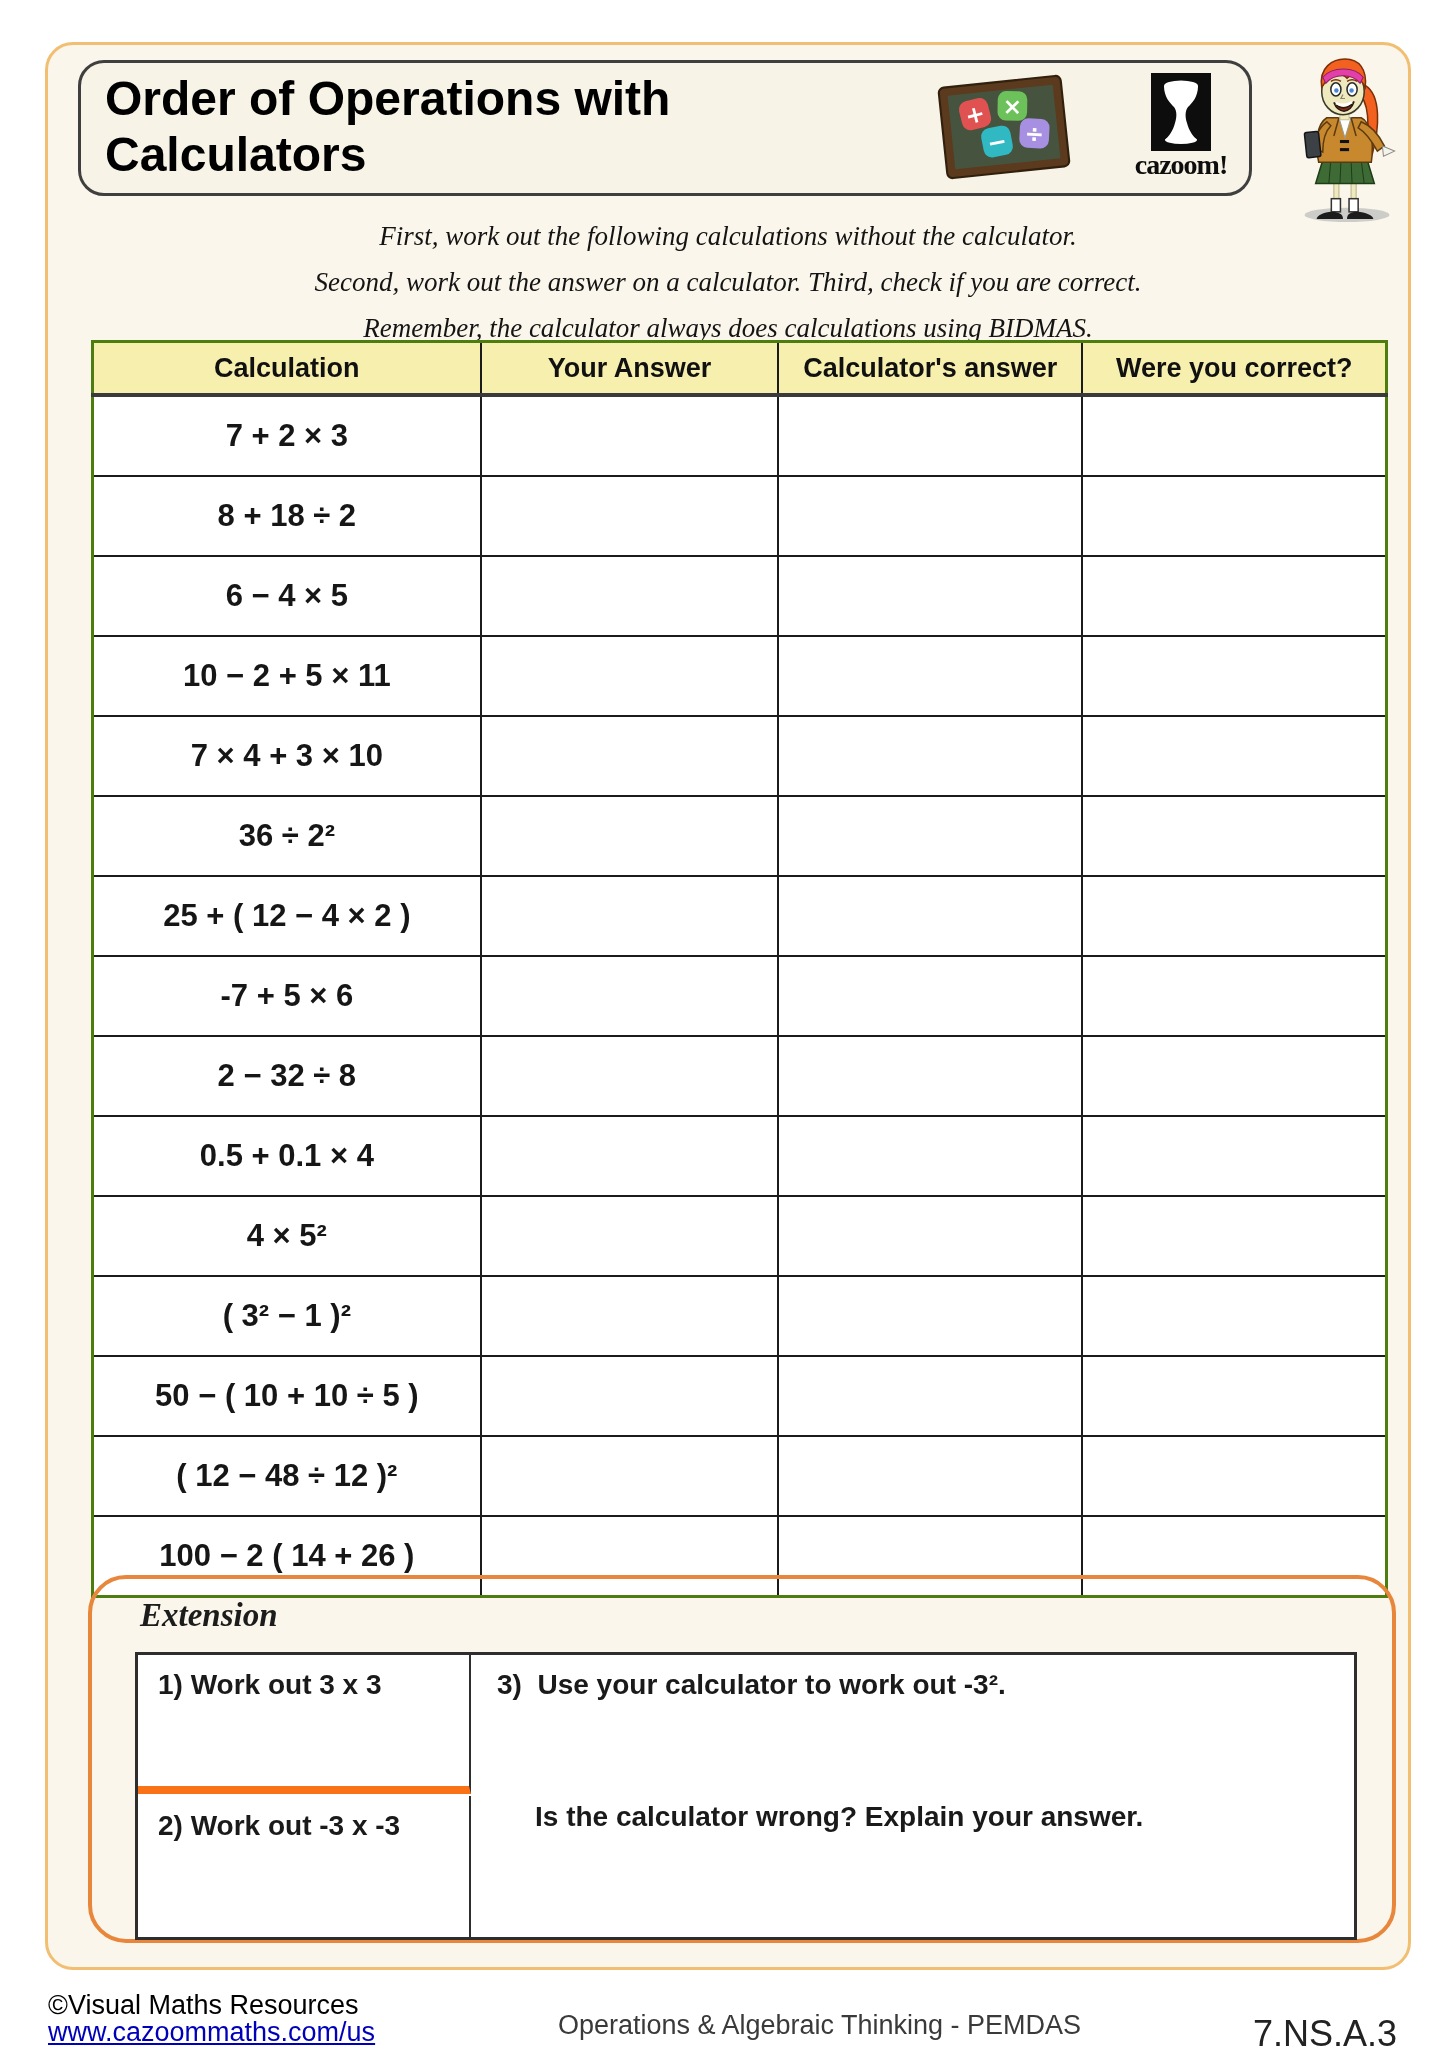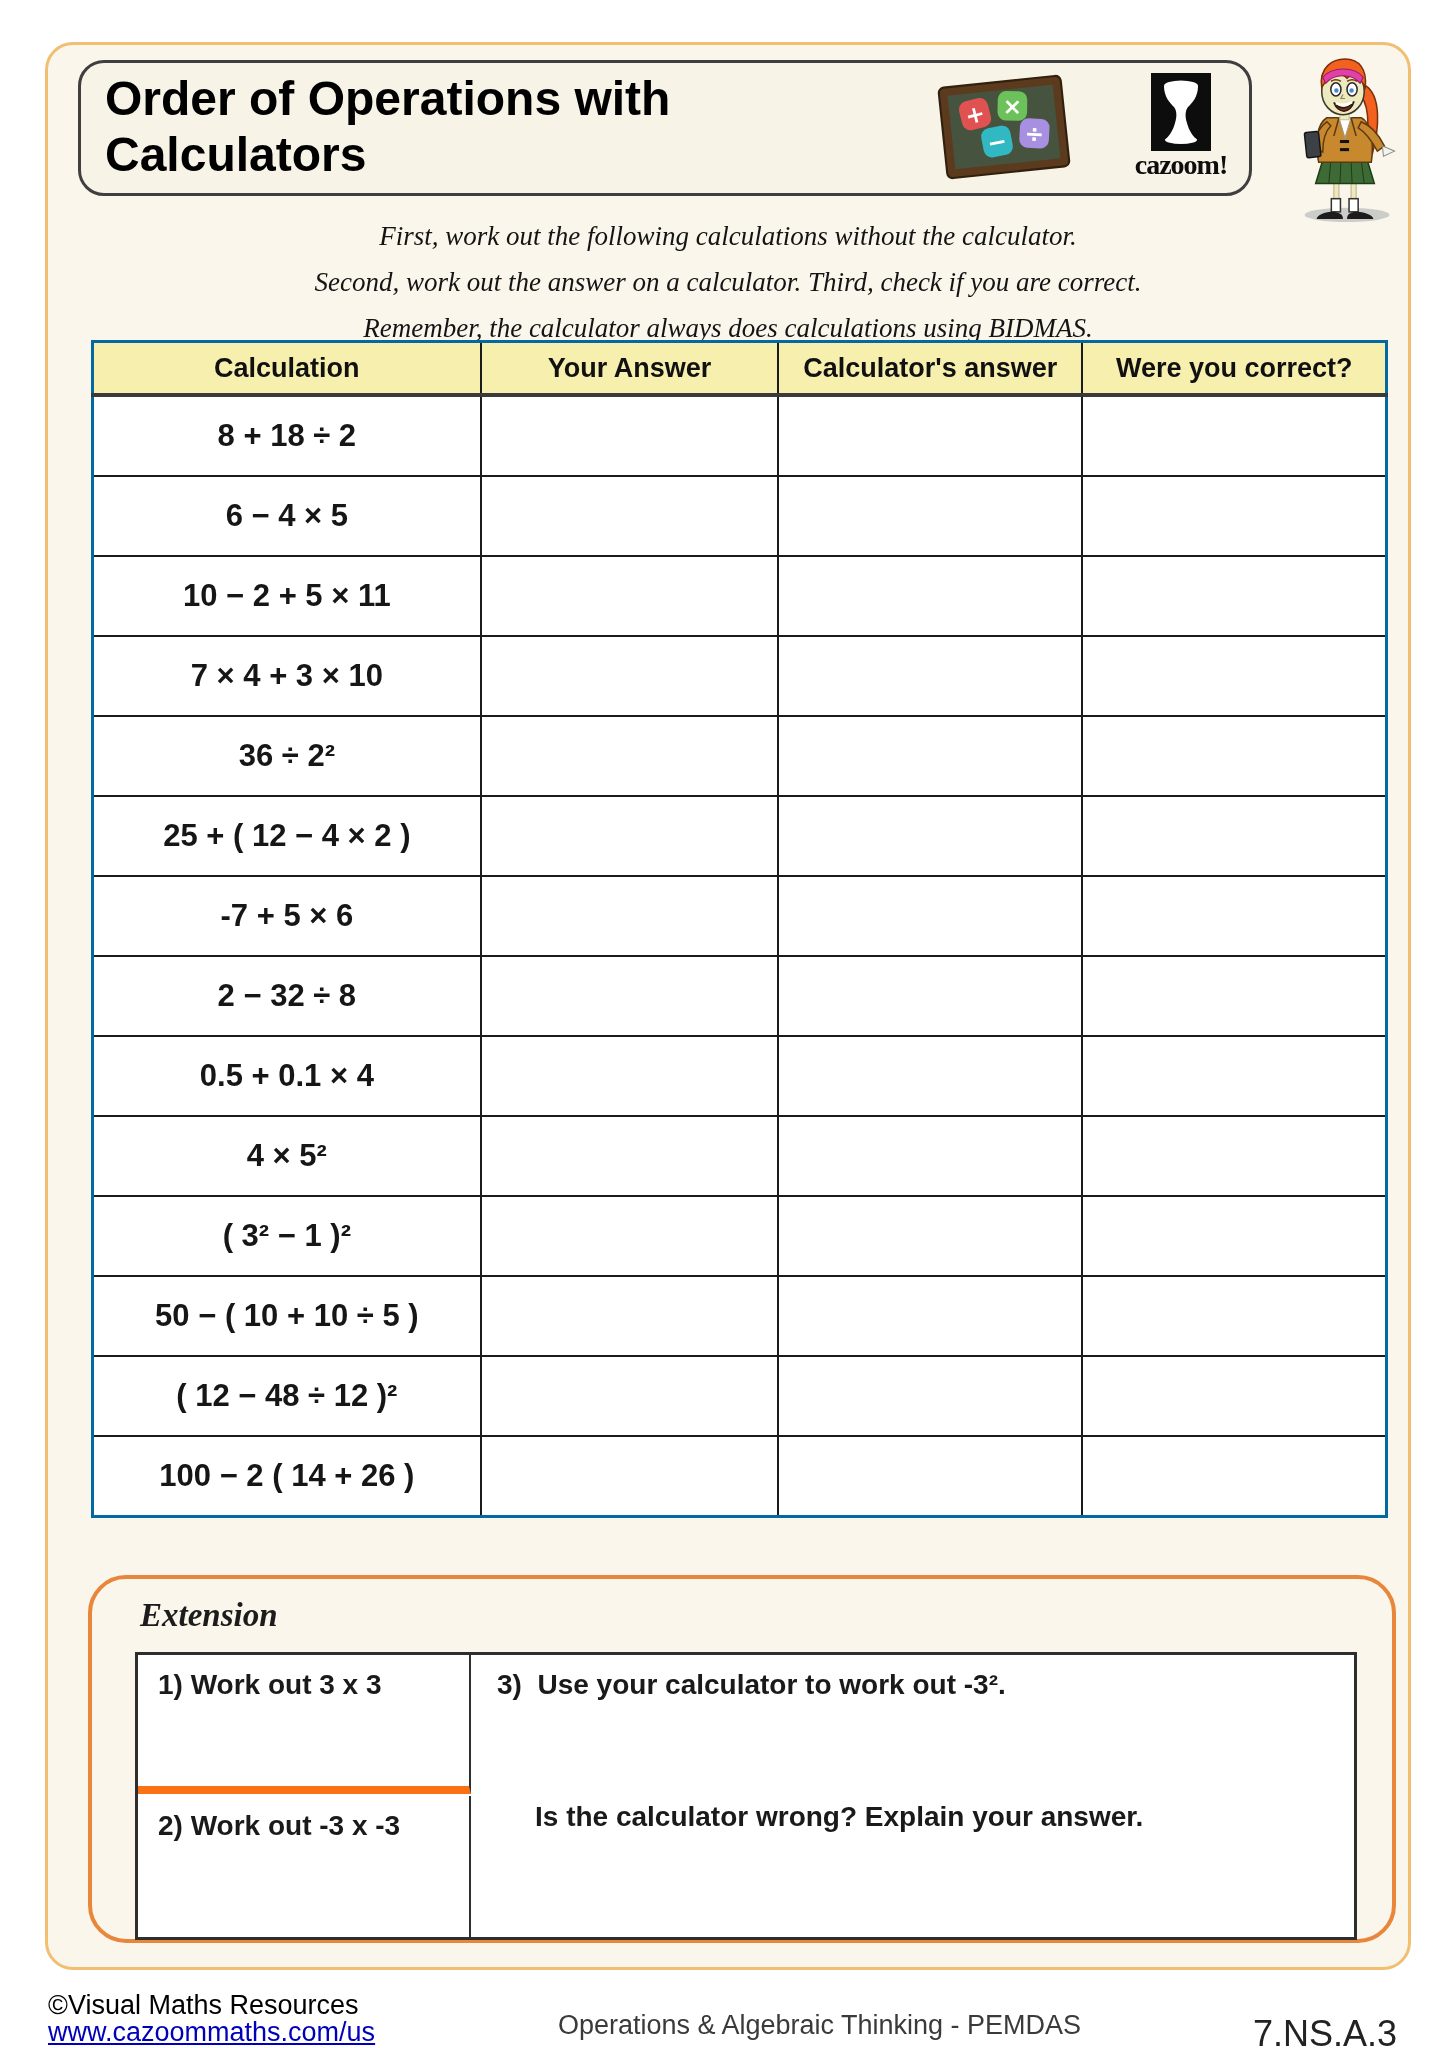--- a/index.html
+++ b/index.html
@@ -18,21 +18,21 @@
   .logo-square{display:block;margin:4px auto 0 auto;}
   .logo-text{font-family:"Liberation Serif",serif;font-weight:bold;font-size:28px;
              letter-spacing:-1px;color:#0d0d0d;margin-top:-2px;}
   .girl{position:absolute;left:1237px;top:10px;width:120px;height:170px;}
   
   .instructions{position:absolute;left:0;top:168px;width:100%;text-align:center;
                 font-family:"Liberation Serif",serif;font-style:italic;font-size:27px;
                 line-height:46px;color:#141414;}
   
   .calc-table{position:absolute;left:43px;top:295px;width:1297px;border-collapse:collapse;
-              table-layout:fixed;background:#ffffff;border:3px solid #0369a1;}
+              table-layout:fixed;background:#ffffff;border:3px solid #4d7c0f;}
   .calc-table th{height:48px;font-size:27px;font-weight:bold;color:#111;
                  border:2px solid #1b1b1b;border-bottom:4px solid #3a3a3a;}
   .calc-table td{height:76px;border:2px solid #1b1b1b;}
   .calc-table td.calc{font-size:31px;font-weight:bold;text-align:center;color:#161616;}
   .col-calc{width:30%;} .col-a{width:23%;} .col-b{width:23.5%;} .col-c{width:23.5%;}
   
   .extension{position:absolute;left:40px;top:1530px;width:1300px;height:360px;
              border:4px solid #E8873B;border-radius:38px;}
   .ext-title{position:absolute;left:48px;top:18px;font-family:"Liberation Serif",serif;
              font-weight:bold;font-style:italic;font-size:33px;color:#1c1c1c;}
@@ -154,20 +154,26 @@
       <thead>
         <tr>
           <th style="background-color: rgb(246, 239, 173);">Calculation</th>
           <th style="background-color: rgb(246, 239, 173);">Your Answer</th>
           <th style="background-color: rgb(246, 239, 173);">Calculator's answer</th>
           <th style="background-color: rgb(246, 239, 173);">Were you correct?</th>
         </tr>
       </thead>
       <tbody>
         <tr>
+            <td class="calc">7 + 2 × 3</td>
+            <td></td>
+            <td></td>
+            <td></td>
+          </tr>
+        <tr>
             <td class="calc">8 + 18 ÷ 2</td>
             <td></td>
             <td></td>
             <td></td>
           </tr>
         <tr>
             <td class="calc">6 − 4 × 5</td>
             <td></td>
             <td></td>
             <td></td>

